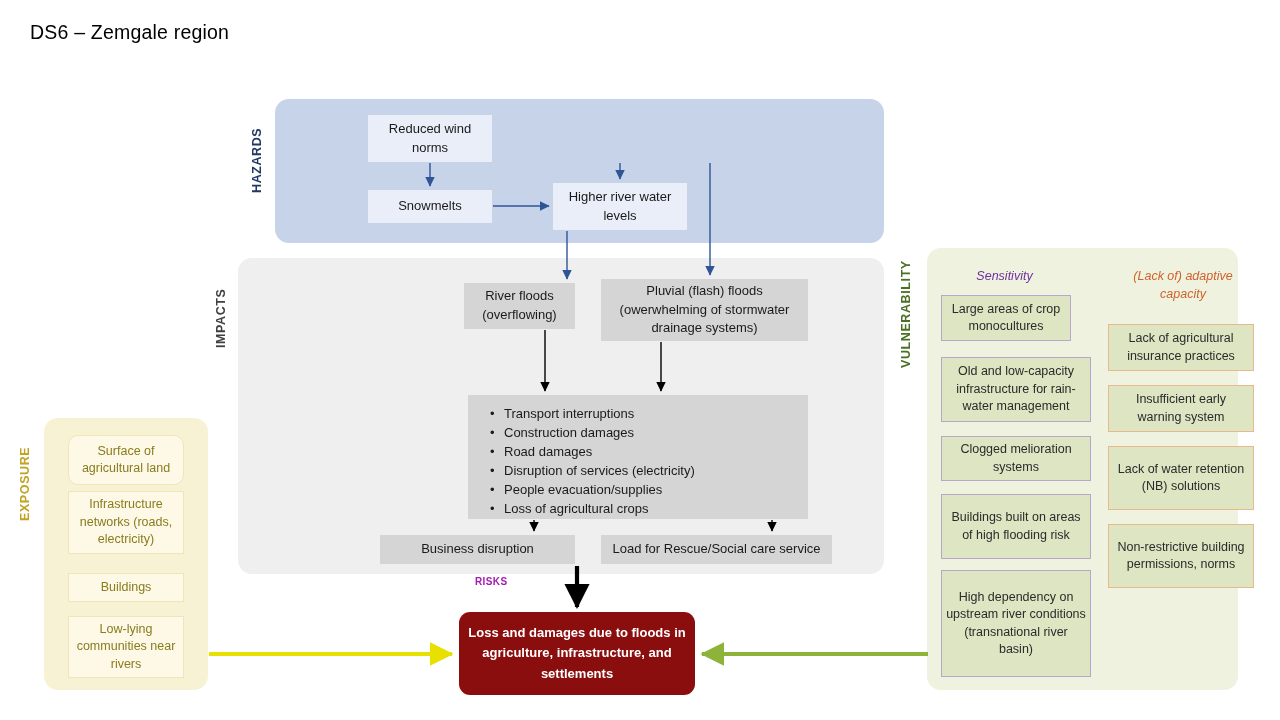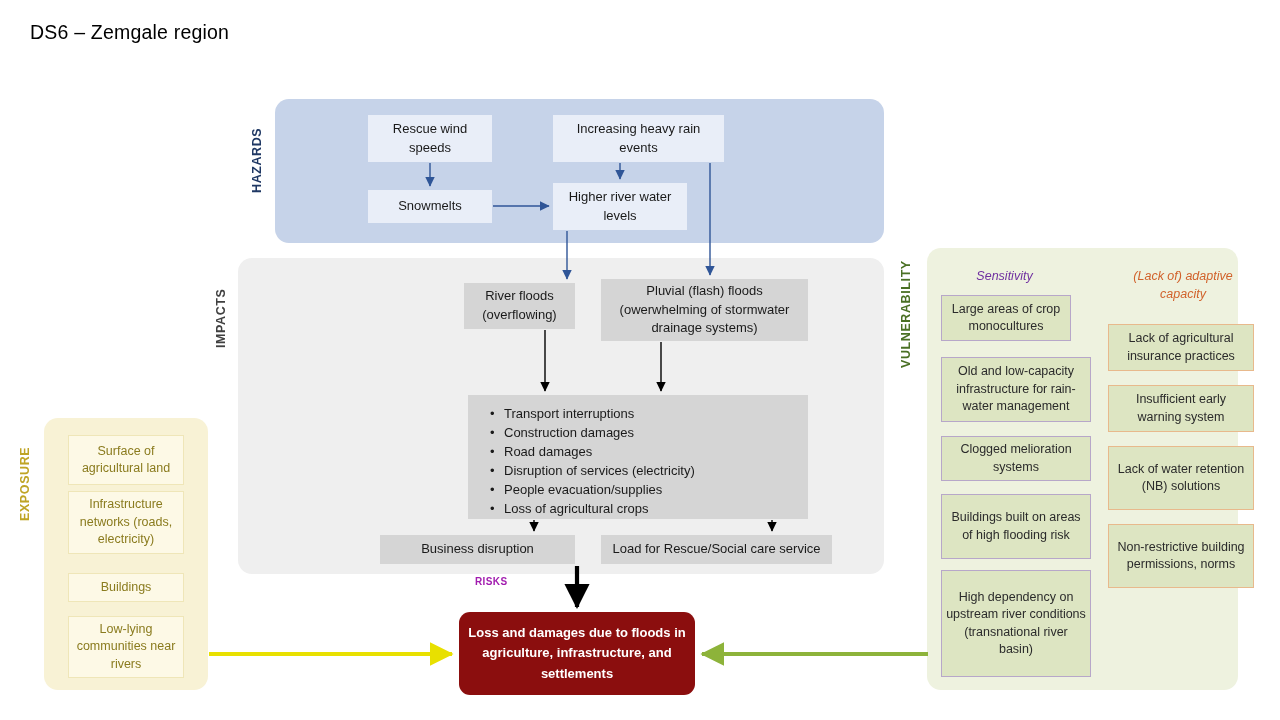--- a/index.html
+++ b/index.html
@@ -104,21 +104,21 @@
     background:#fdf9e6;
     border:1px solid #efe6b8;
     color:#8a7b1e;
     font-size:12.5px;
     display:flex;align-items:center;justify-content:center;
     text-align:center;
     line-height:1.4;
     padding:2px 5px;
     box-sizing:border-box;
   }
-  #exp-0{left:68px; top:435px; width:116px; height:50px;}
+  #exp-0{left:68px; top:435px; width:116px; height:50px;border-radius:10px;}
   #exp-1{left:68px; top:491px; width:116px; height:63px;}
   #exp-2{left:68px; top:573px; width:116px; height:29px;}
   #exp-3{left:68px; top:616px; width:116px; height:62px;}
 
   
   .vcol-head{
     font-size:12.5px; font-style:italic; text-align:center; line-height:1.4;
   }
   #vuln-head-sensitivity{left:943px; top:268px; width:123px; color:#7030a0;}
   #vuln-head-adaptive{left:1110px; top:268px; width:146px; color:#d1622b;}
@@ -251,22 +251,21 @@
 
     <g>
       <line x1="209" y1="654" x2="452" y2="654" stroke="#e8e000" stroke-width="4" marker-end="url(#mk-yellow)"></line>
     </g>
 
     <g>
       <line x1="928" y1="654" x2="702" y2="654" stroke="#8db33a" stroke-width="4" marker-end="url(#mk-green)"></line>
     </g>
   </svg>
 
-  <div class="abs hbox" id="haz-wind">Rescue wind speeds</div>
-  <div class="abs hbox" id="haz-rain">Increasing heavy rain events</div>
+  <div class="abs hbox" id="haz-wind">Reduced wind norms</div>
   <div class="abs hbox" id="haz-snow">Snowmelts</div>
   <div class="abs hbox" id="haz-river">Higher river water levels</div>
 
   <div class="abs ibox" id="imp-riverfloods">River floods (overflowing)</div>
   <div class="abs ibox" id="imp-pluvial">Pluvial (flash) floods (owerwhelming of stormwater drainage systems)</div>
 
   <div class="abs" id="imp-list">
     <ul>
       <li>Transport interruptions</li>
       <li>Construction damages</li>

